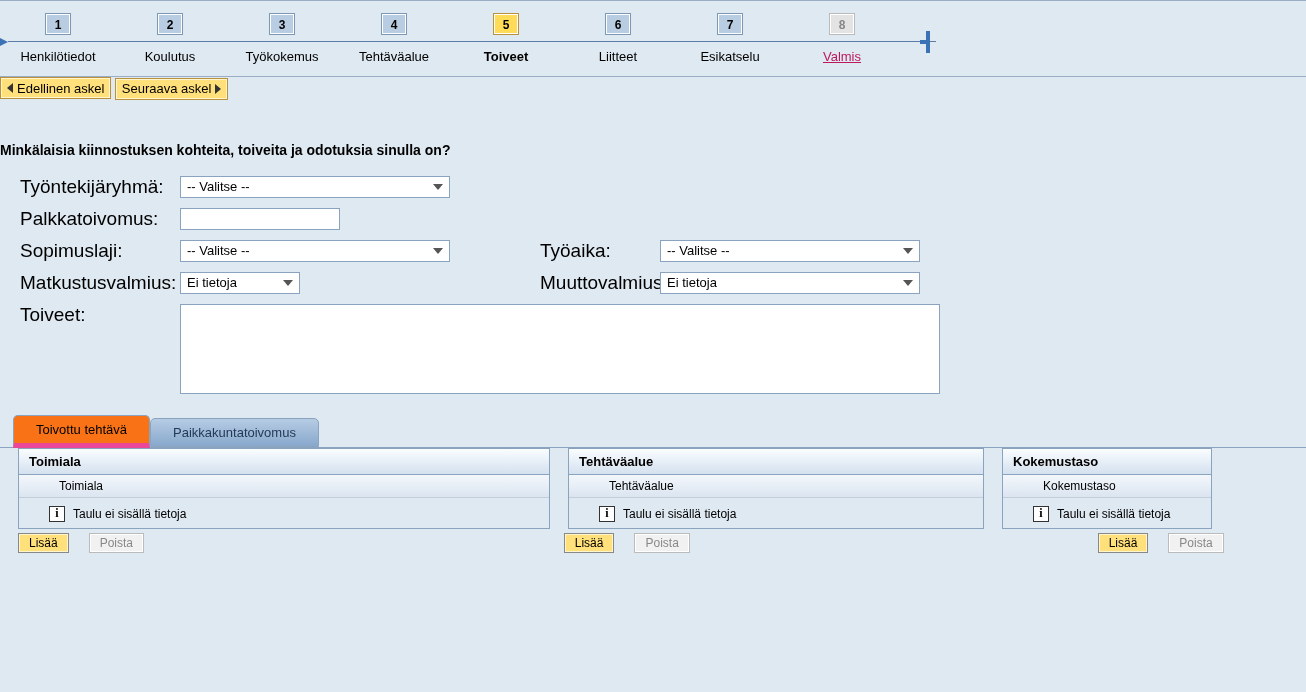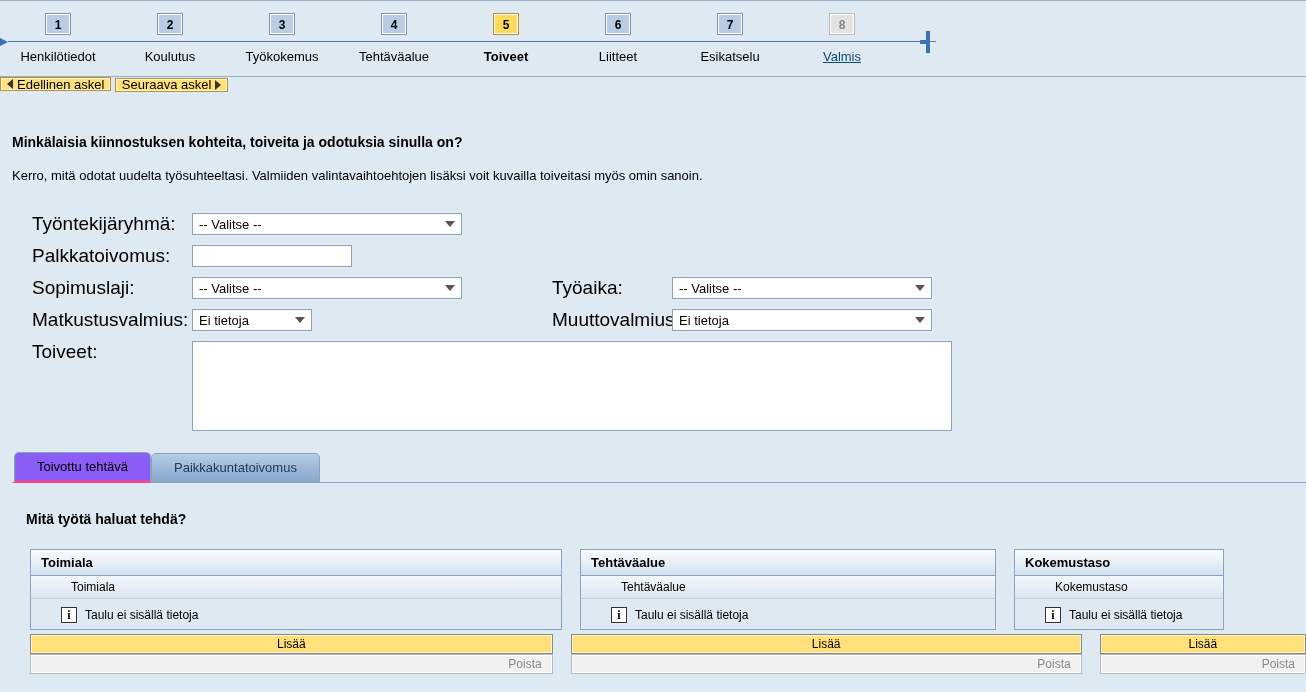--- a/index.html
+++ b/index.html
@@ -19,35 +19,35 @@
   .rm-step { width:112px; text-align:center; position:relative; z-index:2; }
   .rm-box {
     display:inline-block; width:26px; height:22px; line-height:22px;
     border:1px solid #7c97b6; background:#b8cde2; font-weight:bold;
     box-shadow: inset 0 0 0 1px #fff;
   }
   .rm-box.active { background:#ffdb57; border-color:#b9903b; }
   .rm-box.disabled { background:#e3e3e3; color:#888; border-color:#bbb; }
   .rm-label { margin-top:14px; font-size:13px; }
   .rm-label.active { font-weight:bold; }
-  .rm-label.disabled { color:#0c4a6e;text-decoration:underline; }
+  .rm-label.disabled { color:#be185d;text-decoration:underline; }
 
   .navbtns { padding: 0 0 12px 0; }
   .step-btn {
     display:inline-flex; align-items:center; gap:4px;
     background:#ffe07a; border:1px solid #b9903b;
     padding: 2px 6px; font-size:13px; cursor:pointer;
     box-shadow: inset 0 0 0 1px #fff5cf;
-    height:14px;
+    height:22px;
   }
   .tri { display:inline-block; width:0; height:0; }
   .tri-left  { border-top:5px solid transparent; border-bottom:5px solid transparent; border-right:6px solid #333; }
   .tri-right { border-top:5px solid transparent; border-bottom:5px solid transparent; border-left:6px solid #333; }
 
-  .section { padding: 10px 0 0 12px; }
+  .section { padding: 10px 0 0 0; }
   .heading { font-weight:bold; font-size:14px; margin: 20px 0 18px 0; }
   .intro { margin: 0 0 30px 0; font-size:13px; }
 
   .form-grid { display:grid; grid-template-columns: 180px 270px 70px 140px 260px; row-gap:10px; align-items:center; }
   .label { font-size:19px;margin-left:20px; }
   .select, .select-sm, .input, .textarea {
     background:#fff; border:1px solid #8aa3be; font-size:13px;
   }
   .select { width:270px; height:22px; display:flex; align-items:center; justify-content:space-between; padding:0 6px;gap:20px; }
   .select-sm { width:120px; height:22px; display:flex; align-items:center; justify-content:space-between; padding:0 6px; }
@@ -55,21 +55,21 @@
   .input { width:160px; height:22px; padding:0 4px; }
   .textarea { width:760px; height:90px; resize:none; }
   .chev { width:0; height:0; border-left:5px solid transparent; border-right:5px solid transparent; border-top:6px solid #555; }
 
   .tabs { margin-top:18px; display:flex; align-items:flex-end; border-bottom:1px solid #8aa3be; }
   .tab {
     padding:6px 22px; font-size:13px; border:1px solid #8aa3be;
     border-top-left-radius:5px; border-top-right-radius:5px;
     position:relative; margin-right:0; cursor:pointer;
   }
-  .tab.active { background:#8b5cf6; border-bottom:3px solid #ec4899; margin-bottom:-1px; margin-left:2px; }
+  .tab.active { background:#f97316; border-bottom:5px solid #ec4899; margin-bottom:-1px; margin-left:13px; }
   .tab.inactive { background: linear-gradient(#b6cce4,#88a8cc); color:#233a56; }
 
   .subheading { font-weight:bold; font-size:14px; margin:28px 0 22px 14px; }
 
   .panels { display:flex; gap:18px; padding:0 0 0 18px; }
   .panel { border:1px solid #8aa3be; flex:0 0 auto; }
   .panel.w1 { width:532px; }
   .panel.w2 { width:416px; }
   .panel.w3 { width:210px; }
   .panel-title {
@@ -82,21 +82,21 @@
     border-bottom:1px solid #c2cedb;
     font-size:12px; padding:4px 10px 4px 40px;
   }
   .panel-body { padding:8px 10px 6px 30px; display:flex; align-items:center; gap:8px; white-space:nowrap; overflow:hidden; }
   .info-icon {
     display:inline-flex; width:16px; height:16px; border:1px solid #333;
     align-items:center; justify-content:center; font-family: Georgia, serif;
     font-weight:bold; font-size:12px; background:#fff; flex-shrink:0;
   }
   .actions-row { display:flex; gap:18px; padding:0; }
-  .actions-row .group { display:flex; gap:0;flex-direction:column; }
+  .actions-row .group { display:flex; gap:20px; }
   .actions-row .g1 { width:532px; }
   .actions-row .g2 { width:520px; }
   .actions-row .g3 { width:210px; padding-left:0;}
   .btn {
     font-size:12px; padding:2px 10px; border:1px solid #888;
     background:#ffe07a; cursor:pointer;
     box-shadow: inset 0 0 0 1px #fff5cf;
   }
   .btn.disabled { background:#f1f1f1; color:#888; border-color:#bbb; cursor:default; box-shadow:inset 0 0 0 1px #fff;text-align:right; }
 
@@ -162,21 +162,20 @@
     <span>Edellinen askel</span>
   </button>
   <button class="step-btn">
     <span>Seuraava askel</span>
     <span class="tri tri-right"></span>
   </button>
 </div>
 
 <div class="section">
   <div class="heading">Minkälaisia kiinnostuksen kohteita, toiveita ja odotuksia sinulla on?</div>
-  <p class="intro">Kerro, mitä odotat uudelta työsuhteeltasi.  Valmiiden valintavaihtoehtojen lisäksi voit kuvailla toiveitasi myös omin sanoin.</p>
 
   <div class="form-grid">
     <div class="label">Työntekijäryhmä:</div>
     <div class="select">
       <span>-- Valitse --</span>
       <span class="chev"></span>
     </div>
     <div></div>
       <div></div>
       <div></div>
@@ -221,21 +220,20 @@
 
   <div class="tabs">
     <div class="tab active">
       <span>Toivottu tehtävä</span>
     </div>
     <div class="tab inactive">
       <span>Paikkakuntatoivomus</span>
     </div>
   </div>
 
-  <div class="subheading">Mitä työtä haluat tehdä?</div>
 
   <div class="panels">
     <div class="panel w1">
       <div class="panel-title">Toimiala</div>
       <div class="panel-colhdr">Toimiala</div>
       <div class="panel-body">
         <span class="info-icon">i</span>
         <span>Taulu ei sisällä tietoja</span>
       </div>
     </div>

